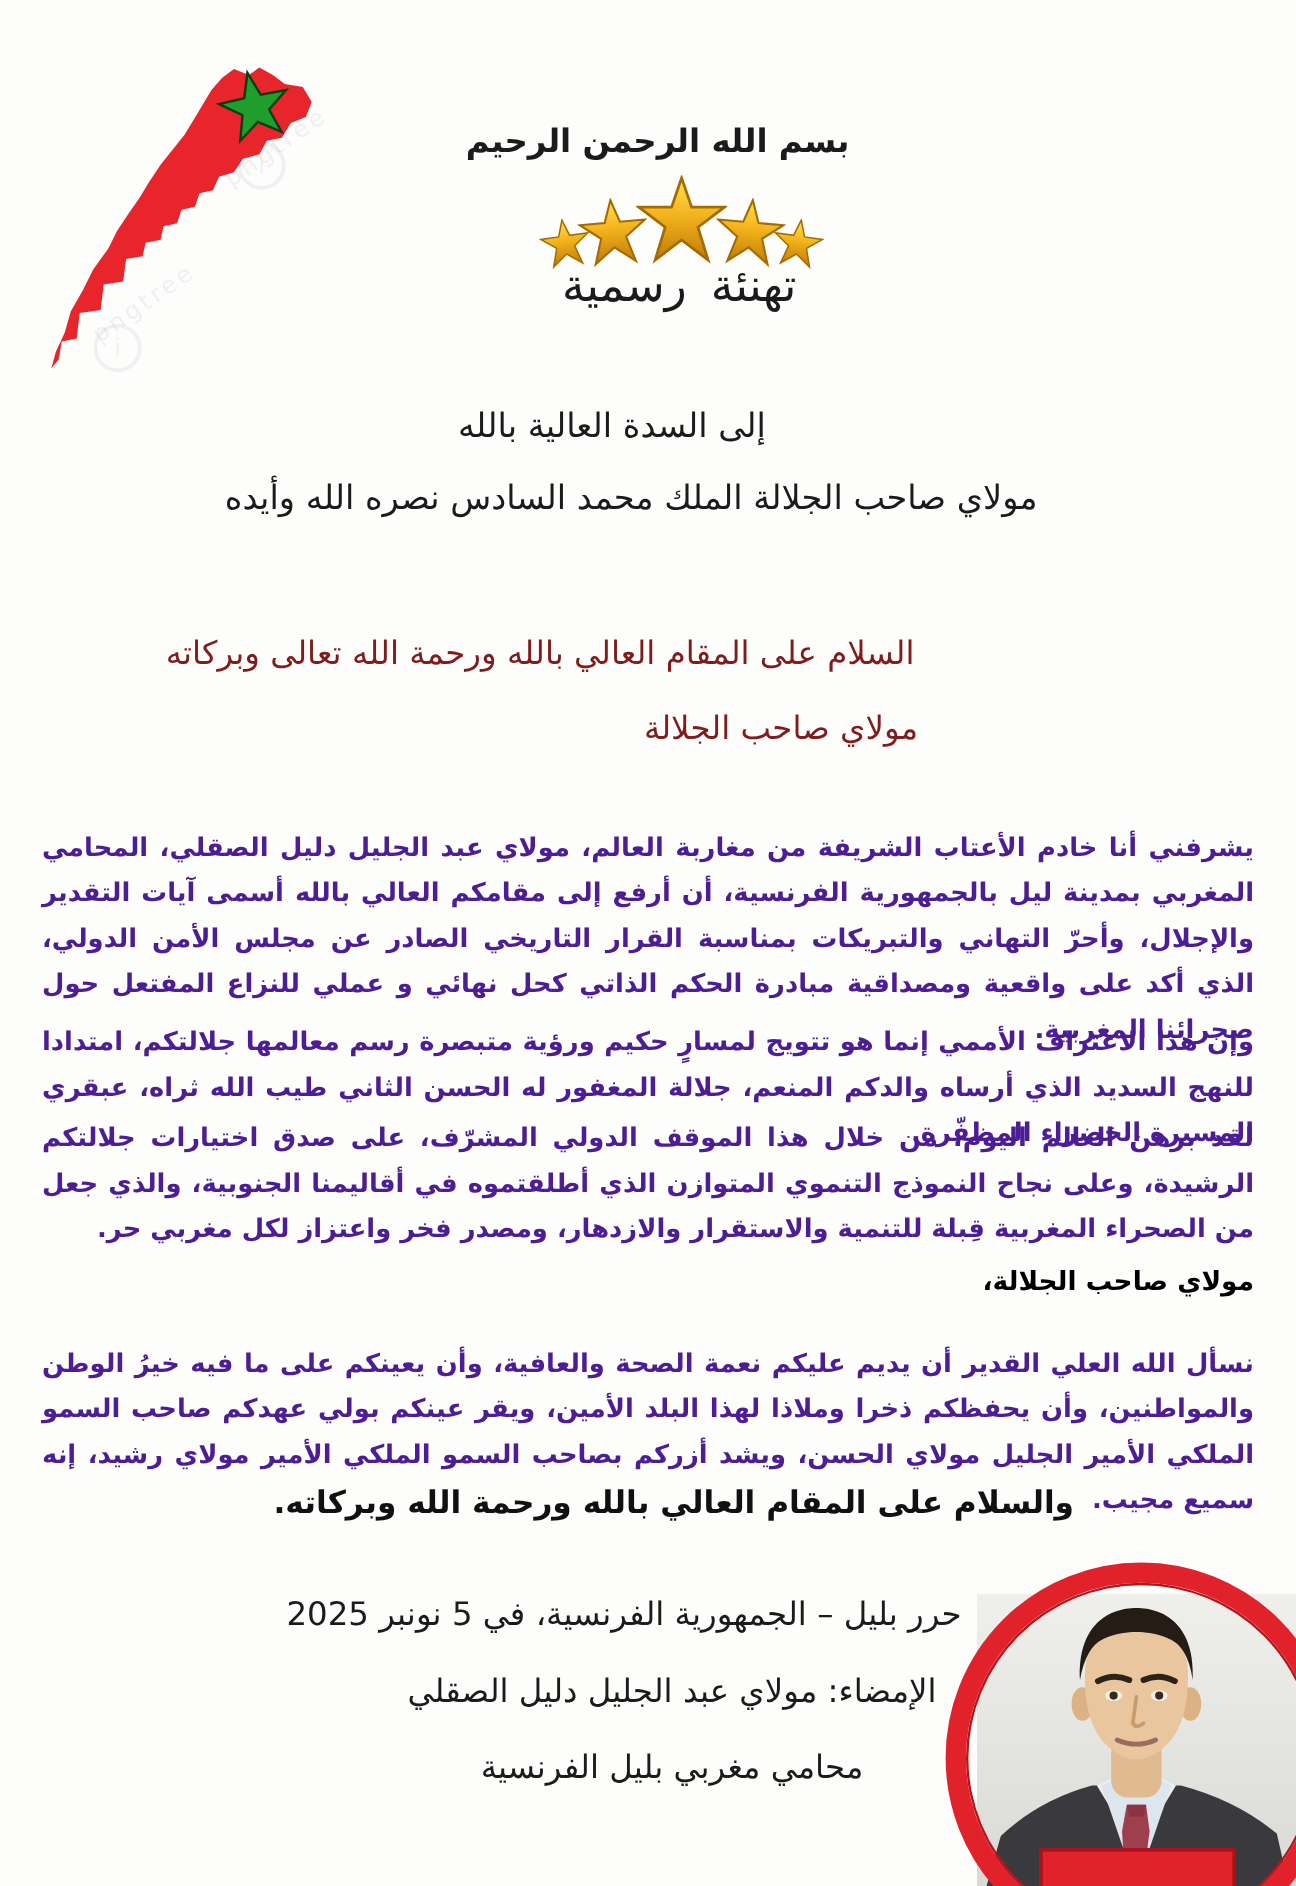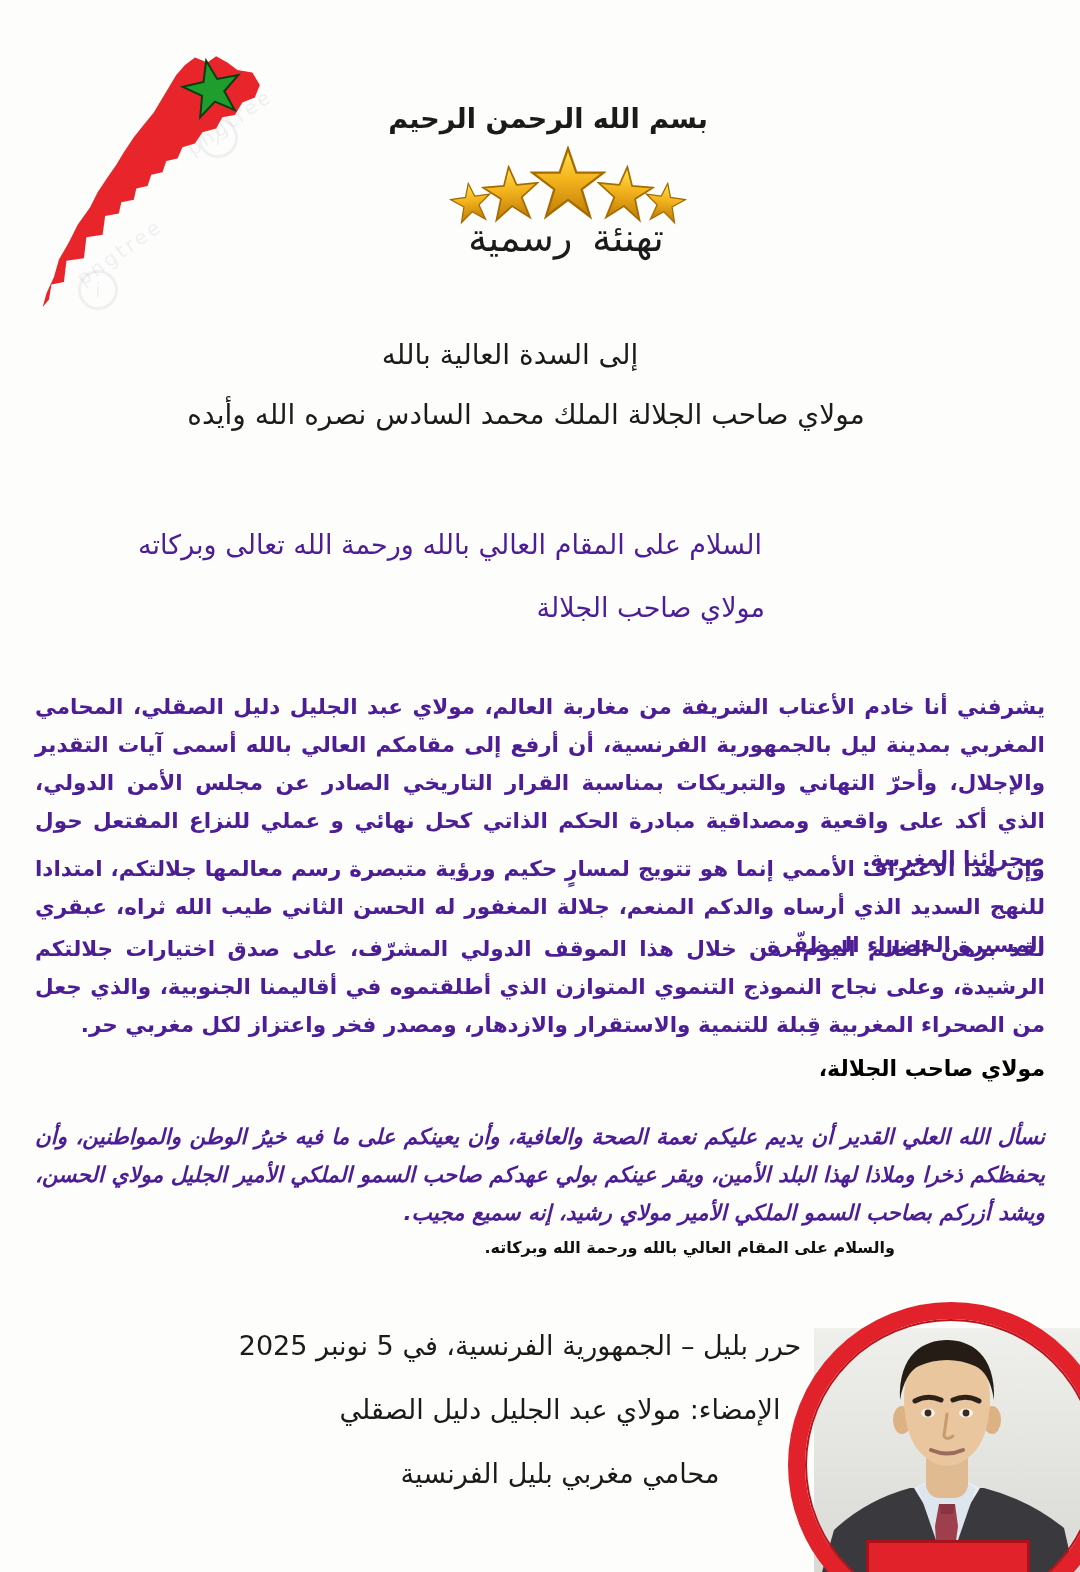--- a/index.html
+++ b/index.html
@@ -59,39 +59,39 @@
   .star.s5 { width: 42px; height: 42px; transform: translateY(2px) rotate(8deg); }
   .doc-title {
     top: 216px;
     font-size: 38px;
     font-weight: 400;
     word-spacing: 8px;
     transform: translateX(26px);
   }
   .addr1 { top: 338px; font-size: 28px; transform: translateX(-30px); }
   .addr2 { top: 398px; font-size: 28px; transform: translateX(-14px); }
-  .greet { font-size: 27px; color: #4c1d95; }
+  .greet { font-size: 27px; color: #7f1d1d; }
   .greet1 { top: 529px; right: 318px; }
   .greet2 { top: 592px; right: 315px; }
   .para {
     left: 35px; right: 35px;
     font-size: 21.5px;
     font-weight: 700;
     line-height: 38px;
     color: #4c1d95;
     text-align: justify;
     text-align-last: right;
     direction: rtl;
   }
   .p1 { top: 688px; }
   .p2 { top: 850px; }
   .p3 { top: 930px; }
   .heading2 { top: 1056px; right: 35px; font-size: 22px; font-weight: 700; color: #000000; }
-  .p4 { top: 1118px; font-style: italic; }
-  .closing { top: 1238px; right: 185px; font-size: 16px; font-weight: 700; color: #111; }
+  .p4 { top: 1118px; }
+  .closing { top: 1238px; right: 185px; font-size: 26px; font-weight: 700; color: #111; }
   .date-line  { top: 1330px; font-size: 27px; transform: translateX(-20px); }
   .sign-line  { top: 1394px; font-size: 27px; transform: translateX(20px); }
   .title-line { top: 1458px; font-size: 27px; transform: translateX(20px); }
   .photo-box {
     left: 814px; top: 1328px;
     width: 266px; height: 244px;
     overflow: hidden;
   }
   .photo-ring {
     left: 788px; top: 1302px;

